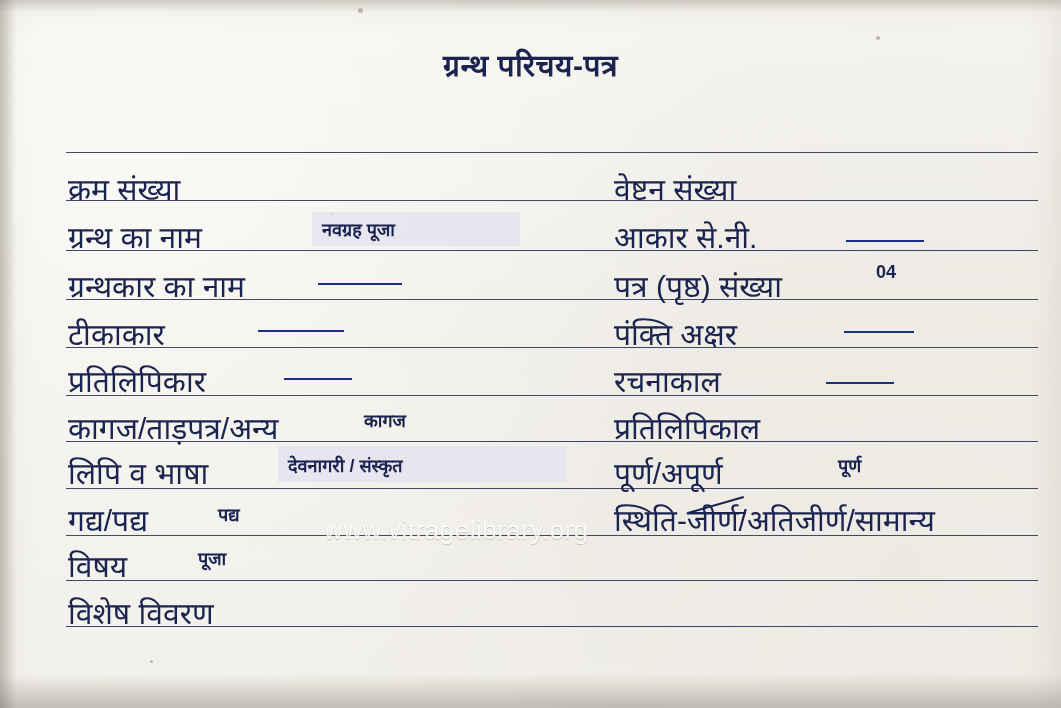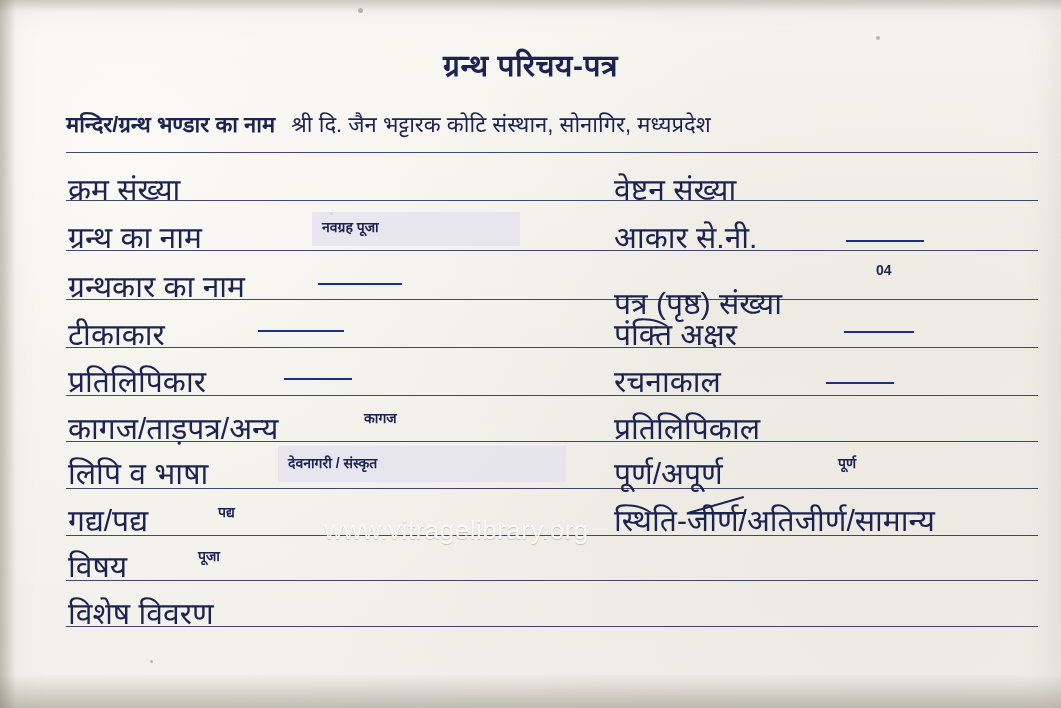--- a/index.html
+++ b/index.html
@@ -97,21 +97,21 @@
   }
 
   .field-label {
     position: absolute;
     font-size: 30px;
     color: #1b2350;
     white-space: nowrap;
   }
   .field-value {
     position: absolute;
-    font-size: 14px;
+    font-size: 18px;
     color: #1b2350;
     white-space: nowrap;
   }
   .value-bold { font-weight: bold; }
 
   
   .underline-mark {
     position: absolute;
     height: 2px;
     background: #1b2f86;
@@ -150,24 +150,20 @@
   <div class="edge-dark-left"></div>
   <div class="edge-dark-bottom"></div>
 
   <div class="speck" style="left:358px; top:8px; width:5px; height:5px;"></div>
   <div class="speck" style="left:876px; top:36px; width:4px; height:4px;"></div>
   <div class="speck" style="left:330px; top:212px; width:3px; height:3px;"></div>
   <div class="speck" style="left:150px; top:660px; width:3px; height:3px;"></div>
 
   <div id="title" class="ink">ग्रन्थ परिचय-पत्र</div>
 
-  <div id="temple-row">
-    <span id="temple-label">मन्दिर/ग्रन्थ भण्डार का नाम</span>
-    <span id="temple-value">श्री दि. जैन भट्टारक कोटि संस्थान, सोनागिर, मध्यप्रदेश</span>
-  </div>
 
   <div class="rule" style="top:152px;"></div>
   <div class="rule" style="top:200px;"></div>
   <div class="rule" style="top:250px;"></div>
   <div class="rule" style="top:299px;"></div>
   <div class="rule" style="top:347px;"></div>
   <div class="rule" style="top:395px;"></div>
   <div class="rule" style="top:441px;"></div>
   <div class="rule" style="top:488px;"></div>
   <div class="rule" style="top:535px;"></div>
@@ -189,21 +185,21 @@
   <div class="field-label" style="left:68px; top:592px;">विशेष विवरण</div>
 
   <div class="field-value value-bold" style="left:322px; top:217px;">नवग्रह पूजा</div>
   <div class="field-value value-bold" style="left:364px; top:408px;text-align:center;">कागज</div>
   <div class="field-value value-bold" style="left:288px; top:453px;">देवनागरी / संस्कृत</div>
   <div class="field-value value-bold" style="left:218px; top:502px;">पद्य</div>
   <div class="field-value value-bold" style="left:198px; top:546px;">पूजा</div>
 
   <div class="field-label" style="left:614px; top:168px;">वेष्टन संख्या</div>
   <div class="field-label" style="left:614px; top:216px;">आकार से.नी.</div>
-  <div class="field-label" style="left:614px; top:265px;margin-top:17px;">पत्र (पृष्ठ) संख्या</div>
+  <div class="field-label" style="left:614px; top:265px;">पत्र (पृष्ठ) संख्या</div>
   <div class="field-label" style="left:614px; top:313px;">पंक्ति अक्षर</div>
   <div class="field-label" style="left:614px; top:360px;">रचनाकाल</div>
   <div class="field-label" style="left:614px; top:407px;">प्रतिलिपिकाल</div>
   <div class="field-label" style="left:614px; top:452px;">पूर्ण/अपूर्ण</div>
   <div class="field-label" style="left:614px; top:499px;">स्थिति-जीर्ण/अतिजीर्ण/सामान्य</div>
 
   <div class="field-value value-bold" style="left:876px; top:262px;">04</div>
   <div class="field-value value-bold" style="left:838px; top:453px;">पूर्ण</div>
 
   <div class="underline-mark" style="left:846px; top:240px; width:78px;"></div>

